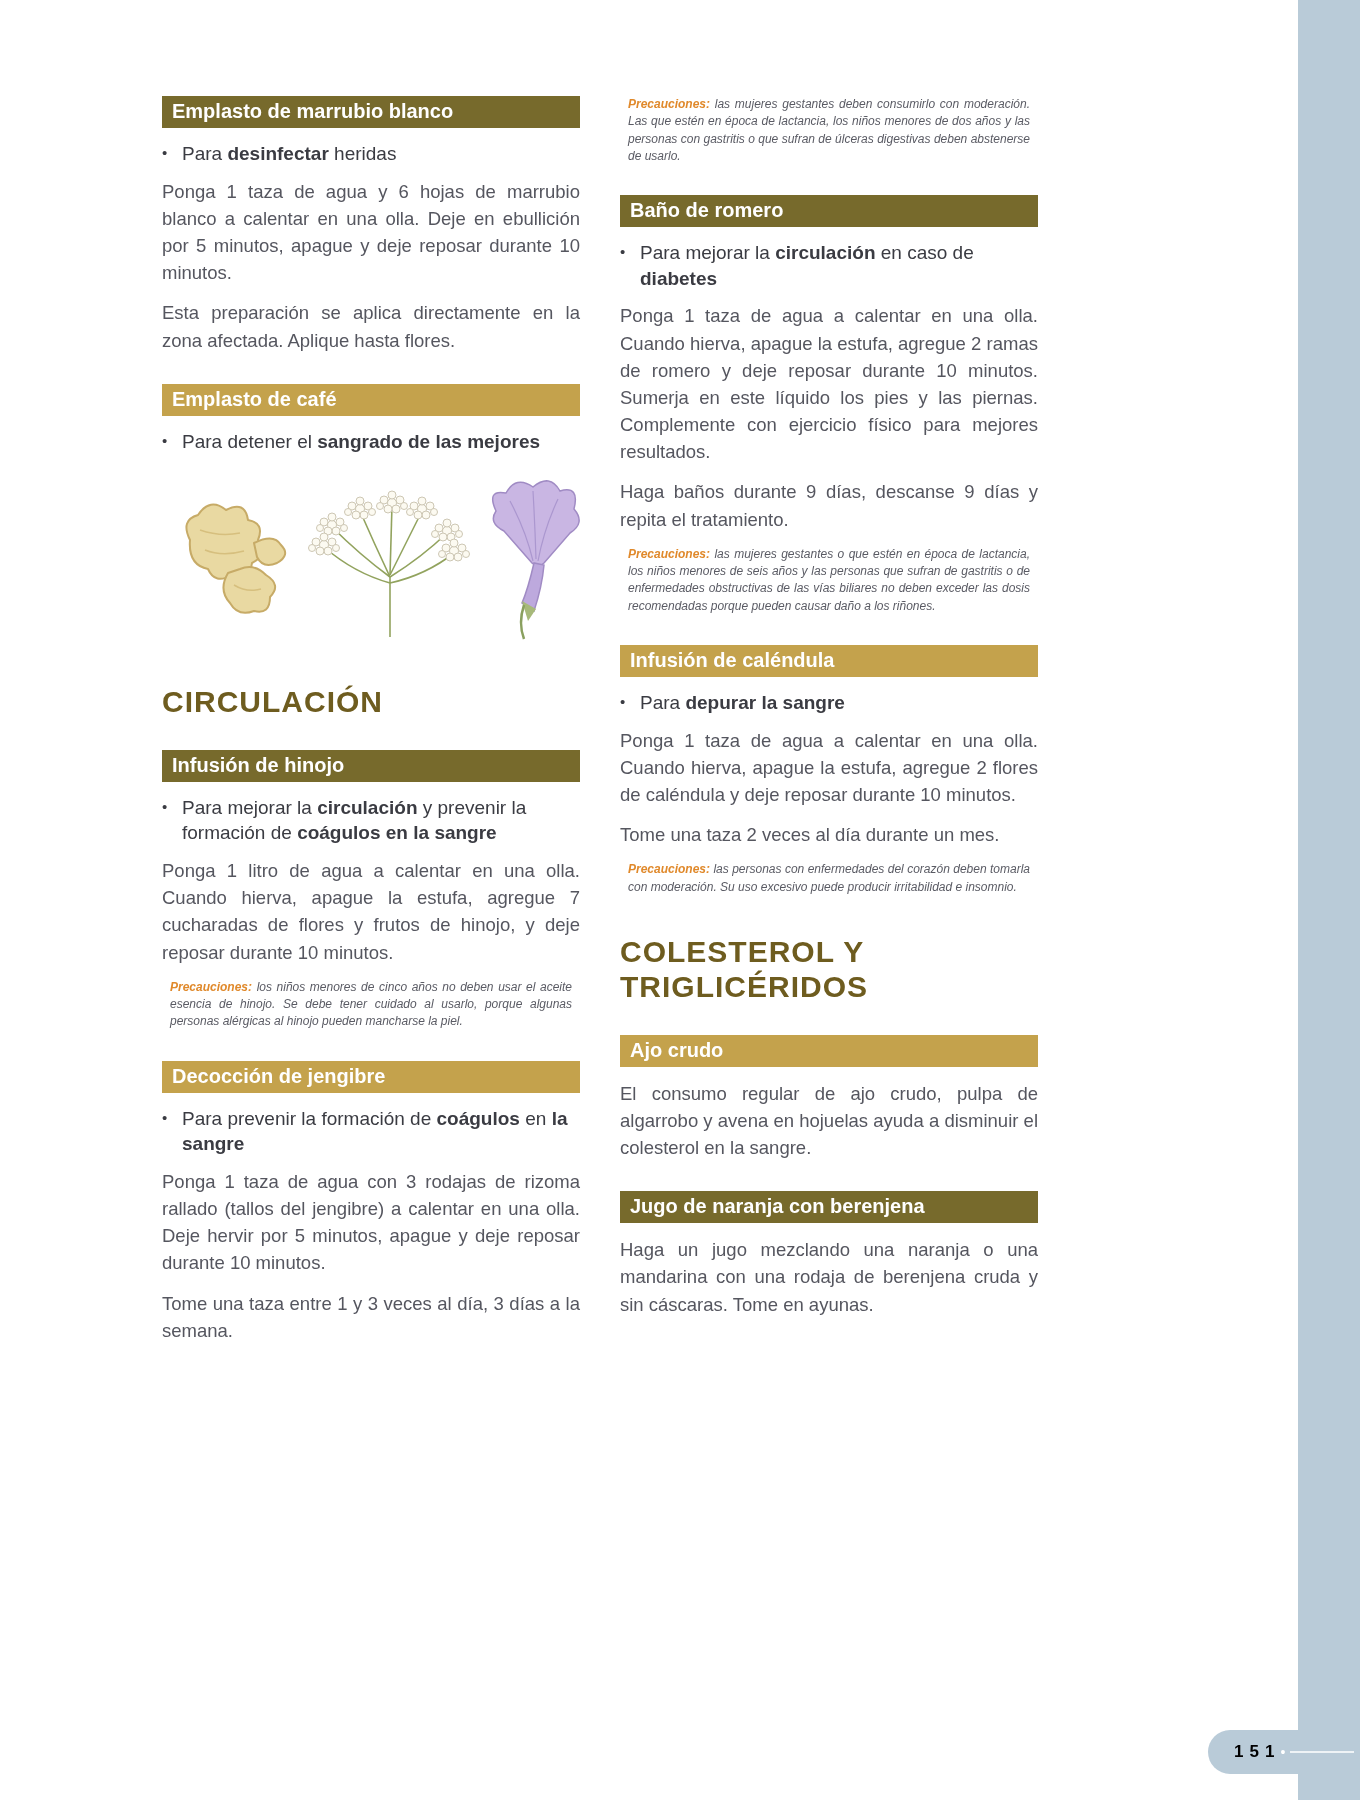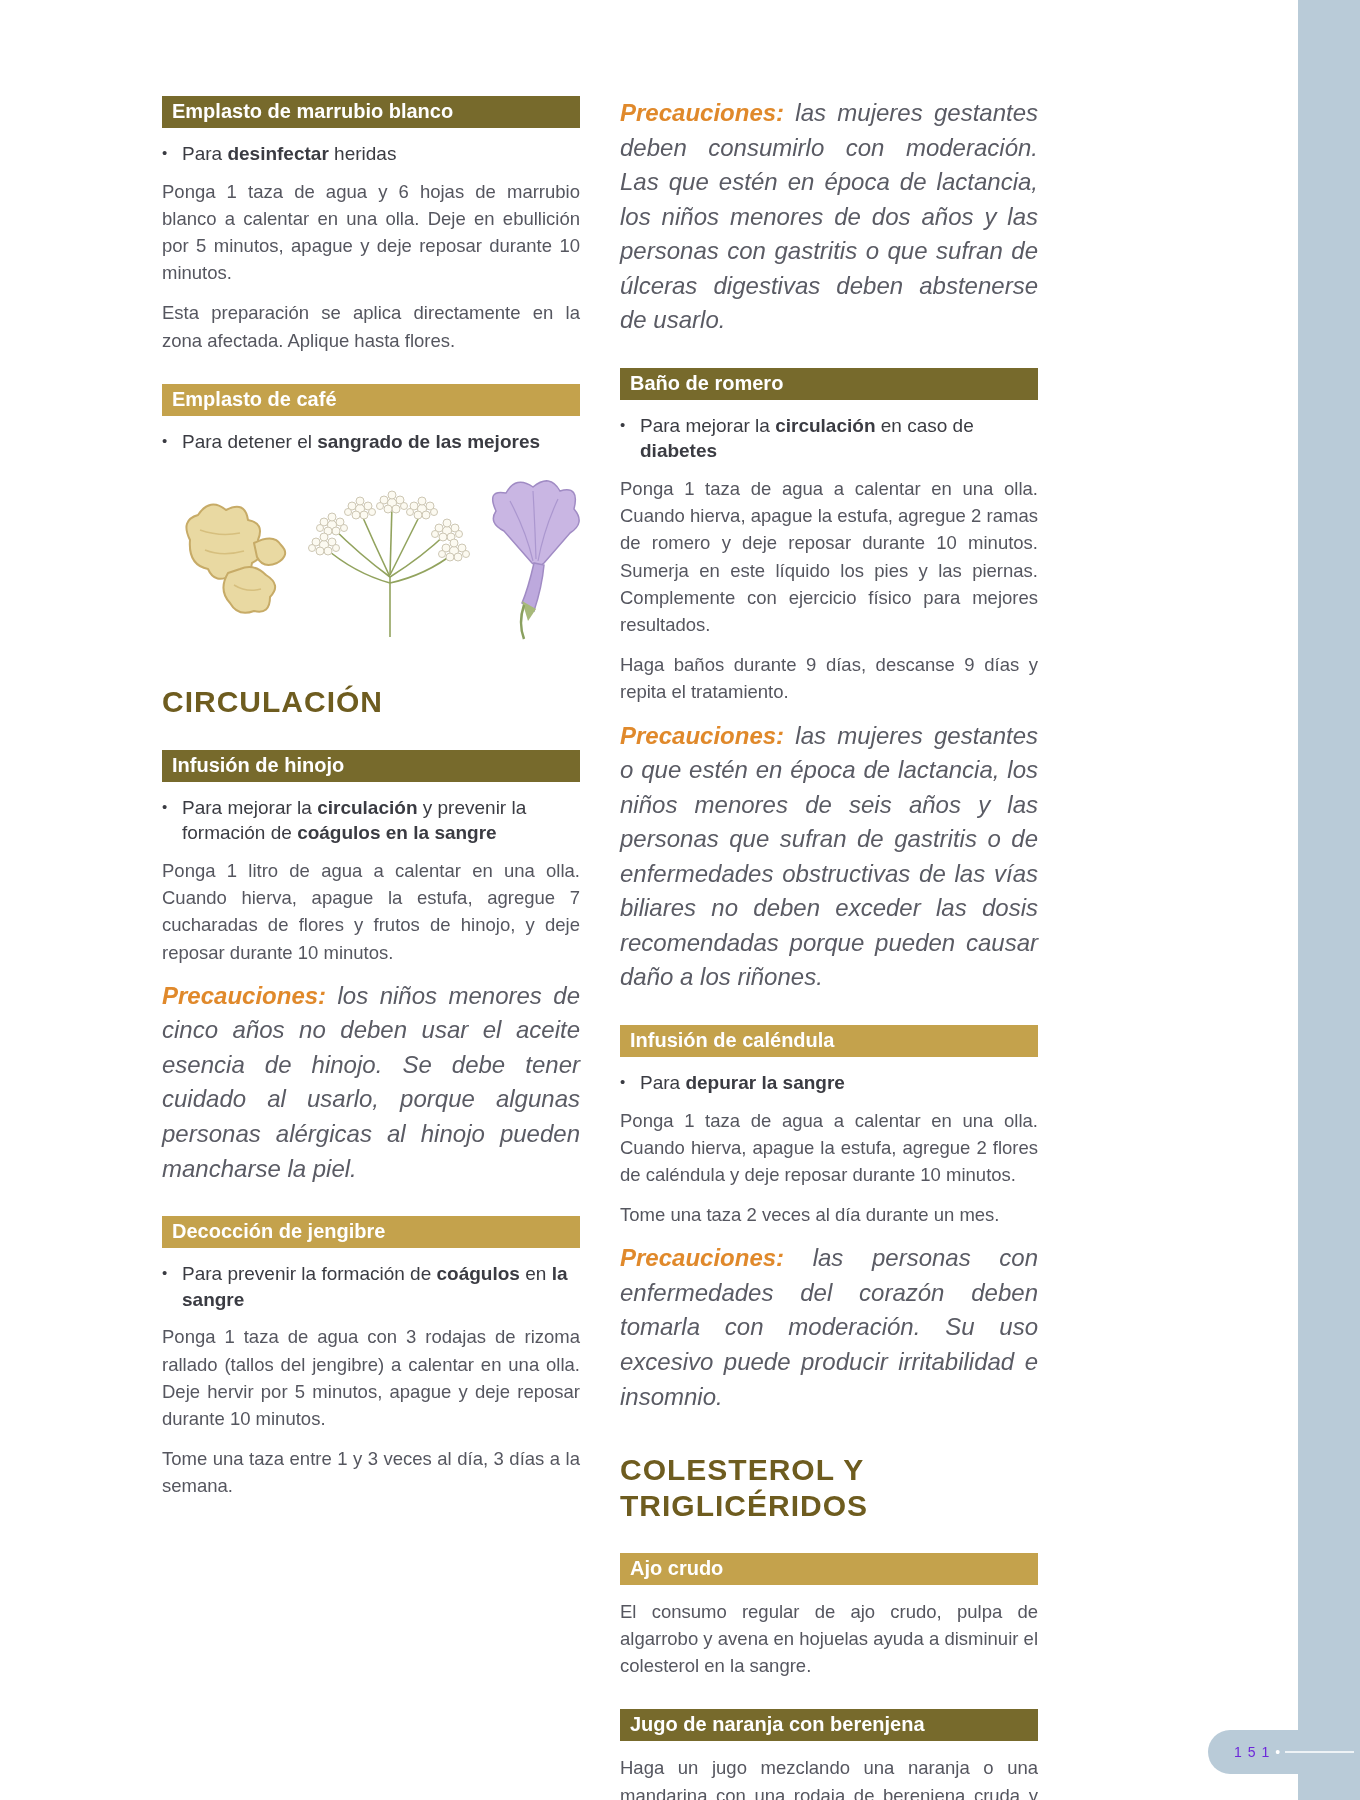--- a/index.html
+++ b/index.html
@@ -37,40 +37,40 @@
     margin:0 0 13px;color:var(--body-text);
   }
   .bullet{
     display:flex;margin:0 0 11px;color:var(--bullet-text);
     font-size:19px;line-height:1.35;
   }
   .bullet .dot{flex:0 0 20px;width:20px;font-size:15px;padding-top:2px;color:#3a3b42;}
   .bullet-text{flex:1;}
   .bullet-text .b{font-weight:bold;}
   .precaution{
-    font-style:italic;font-size:24px;line-height:1.44;text-align:justify;
-    margin:0 0 15px;color:var(--precaution-text);
+    font-style:italic;font-size:12px;line-height:1.44;text-align:justify;
+    margin:0 8px 15px;color:var(--precaution-text);
   }
   .plabel{color:var(--precaution-label);font-weight:bold;}
   .section-title{
     font-size:30px;font-weight:bold;letter-spacing:1px;
     color:var(--section-title);margin:38px 0 4px;line-height:1.18;
   }
   .illustrations{
     display:flex;align-items:center;justify-content:space-between;
     margin:14px 0 2px;height:178px;
   }
   .illus{display:inline-block;}
   .illus svg{display:block;}
   .page-tab{
     position:absolute;right:0;bottom:26px;width:152px;height:44px;
     background:var(--strip);border-radius:22px 0 0 22px;
     display:flex;align-items:center;padding-left:26px;
   }
-  .page-num{color:#6d28d9;font-size:14px;font-weight:normal;letter-spacing:6px;}
+  .page-num{color:#000000;font-size:17px;font-weight:bold;letter-spacing:6px;}
   .page-dot{color:#ffffff;font-size:14px;margin:0 5px 0 0;}
   .page-line{flex:1;height:2px;background:#eef3f6;margin-right:6px;}
 </style>
 </head>
 <body>
 
 <div class="side-strip"></div>
 
 <div class="content">
   <div class="col">

